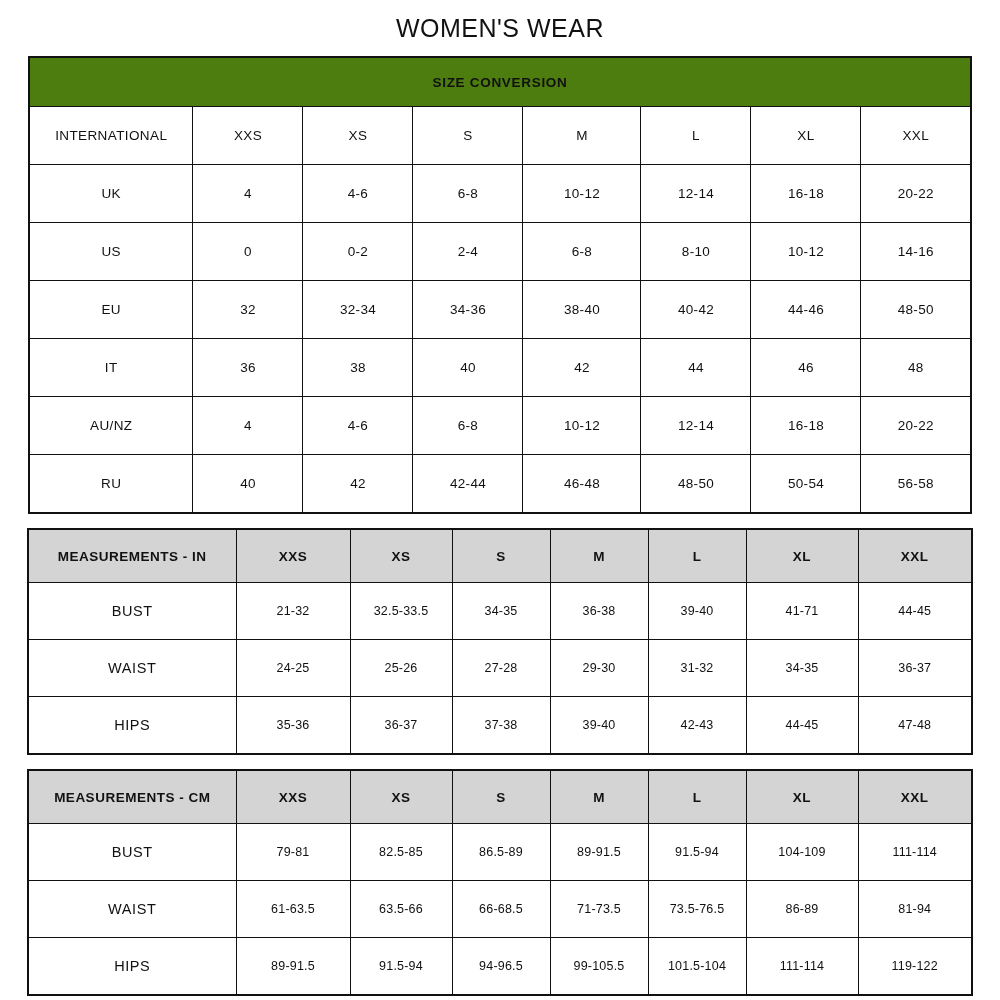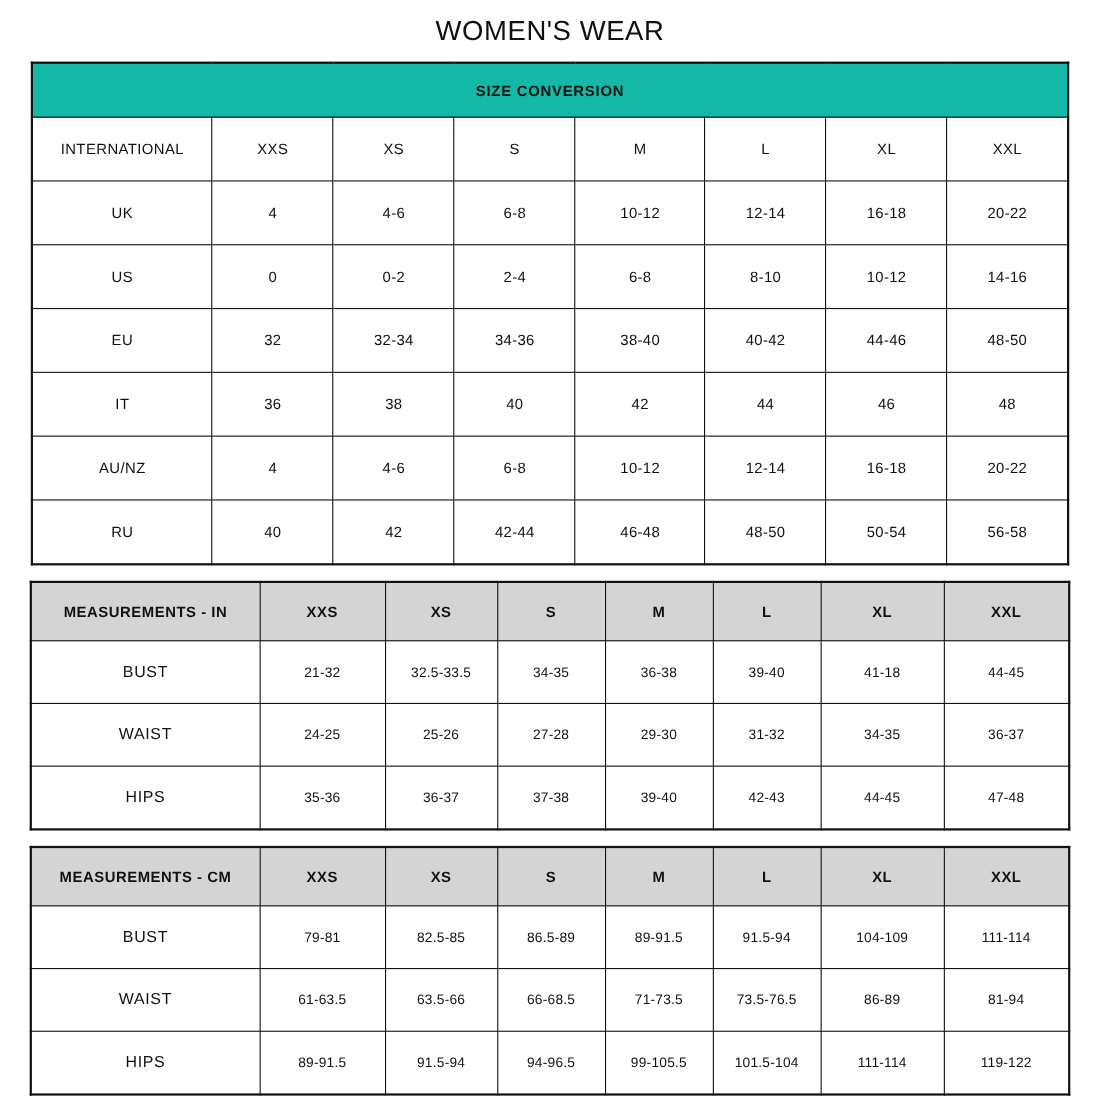--- a/index.html
+++ b/index.html
@@ -40,21 +40,21 @@
     border: 1px solid #111111;
     text-align: center;
     vertical-align: middle;
     font-weight: 400;
     font-size: 13.5px;
     color: #111111;
     padding: 0;
   }
   
   #conversion-table .banner {
-    background: #14b8a6;
+    background: #4d7c0f;
     font-weight: bold;
     font-size: 13.5px;
     letter-spacing: 0.7px;
     height: 48px;
     border-bottom: 1px solid #111111;
   }
   #conversion-table .hdr-row td {
     height: 57px;
     font-size: 13.5px;
     letter-spacing: 0.4px;
@@ -219,21 +219,21 @@
       </tr>
     </thead>
     <tbody>
       <tr>
         <td class="first">BUST</td>
         <td class="val">21-32</td>
         <td class="val">32.5-33.5</td>
         <td class="val">34-35</td>
         <td class="val">36-38</td>
         <td class="val">39-40</td>
-        <td class="val">41-18</td>
+        <td class="val">41-71</td>
         <td class="val">44-45</td>
       </tr>
       <tr>
         <td class="first">WAIST</td>
         <td class="val">24-25</td>
         <td class="val">25-26</td>
         <td class="val">27-28</td>
         <td class="val">29-30</td>
         <td class="val">31-32</td>
         <td class="val">34-35</td>

